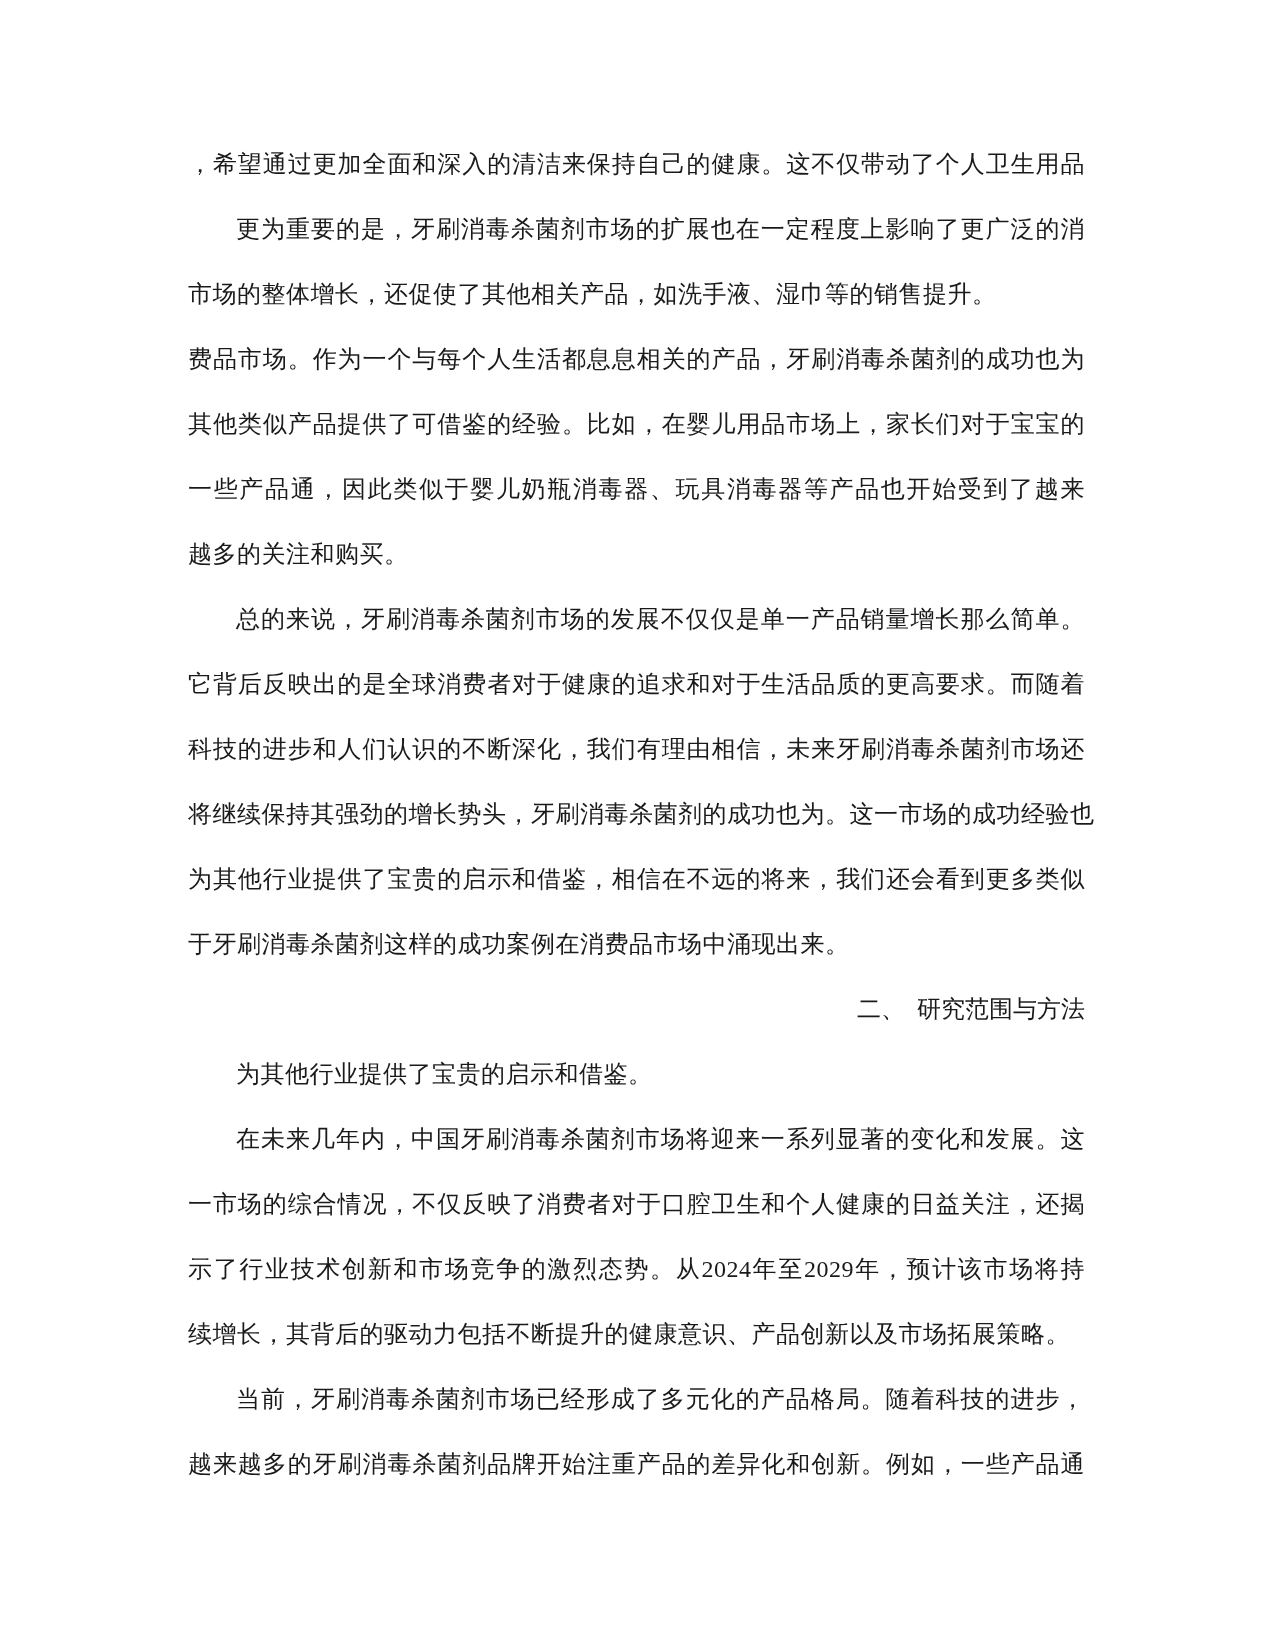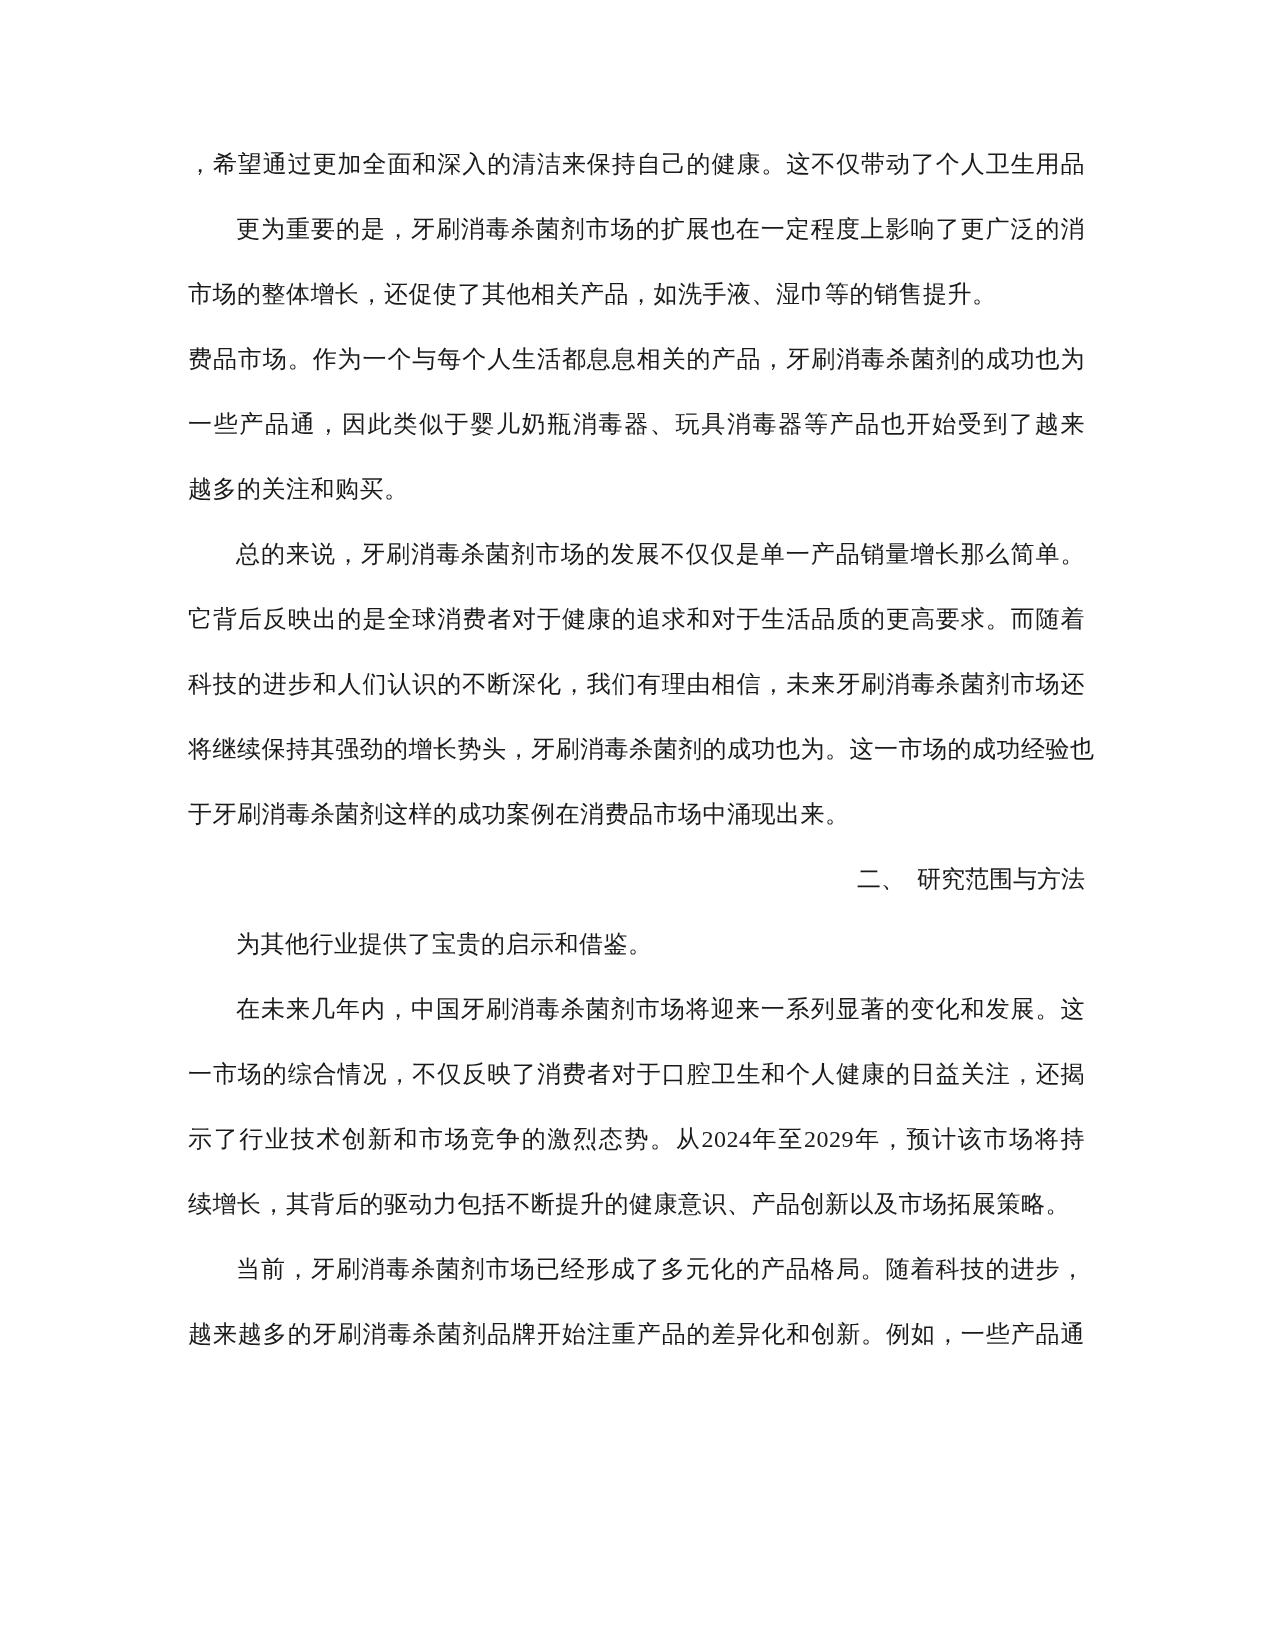--- a/index.html
+++ b/index.html
@@ -55,33 +55,35 @@
 <div class="page">
   <div class="doc-body">
   <div class="line">，希望通过更加全面和深入的清洁来保持自己的健康。这不仅带动了个人卫生用品</div>
 
   <div class="line indent">更为重要的是，牙刷消毒杀菌剂市场的扩展也在一定程度上影响了更广泛的消</div>
 
   <div class="line endline">市场的整体增长，还促使了其他相关产品，如洗手液、湿巾等的销售提升。</div>
 
   <div class="line">费品市场。作为一个与每个人生活都息息相关的产品，牙刷消毒杀菌剂的成功也为</div>
 
+  <div class="line">其他类似产品提供了可借鉴的经验。比如，在婴儿用品市场上，家长们对于宝宝的</div>
 
   <div class="line">一些产品通，因此类似于婴儿奶瓶消毒器、玩具消毒器等产品也开始受到了越来</div>
 
   <div class="line endline">越多的关注和购买。</div>
 
   <div class="line indent">总的来说，牙刷消毒杀菌剂市场的发展不仅仅是单一产品销量增长那么简单。</div>
 
   <div class="line">它背后反映出的是全球消费者对于健康的追求和对于生活品质的更高要求。而随着</div>
 
   <div class="line">科技的进步和人们认识的不断深化，我们有理由相信，未来牙刷消毒杀菌剂市场还</div>
 
   <div class="line">将继续保持其强劲的增长势头，牙刷消毒杀菌剂的成功也为。这一市场的成功经验也</div>
 
+  <div class="line">为其他行业提供了宝贵的启示和借鉴，相信在不远的将来，我们还会看到更多类似</div>
 
   <div class="line endline">于牙刷消毒杀菌剂这样的成功案例在消费品市场中涌现出来。</div>
 
   <div class="heading-line"><span class="heading-number">二、</span><span>研究范围与方法</span></div>
 
   <div class="line indent endline">为其他行业提供了宝贵的启示和借鉴。</div>
 
   <div class="line indent">在未来几年内，中国牙刷消毒杀菌剂市场将迎来一系列显著的变化和发展。这</div>
 
   <div class="line">一市场的综合情况，不仅反映了消费者对于口腔卫生和个人健康的日益关注，还揭</div>

